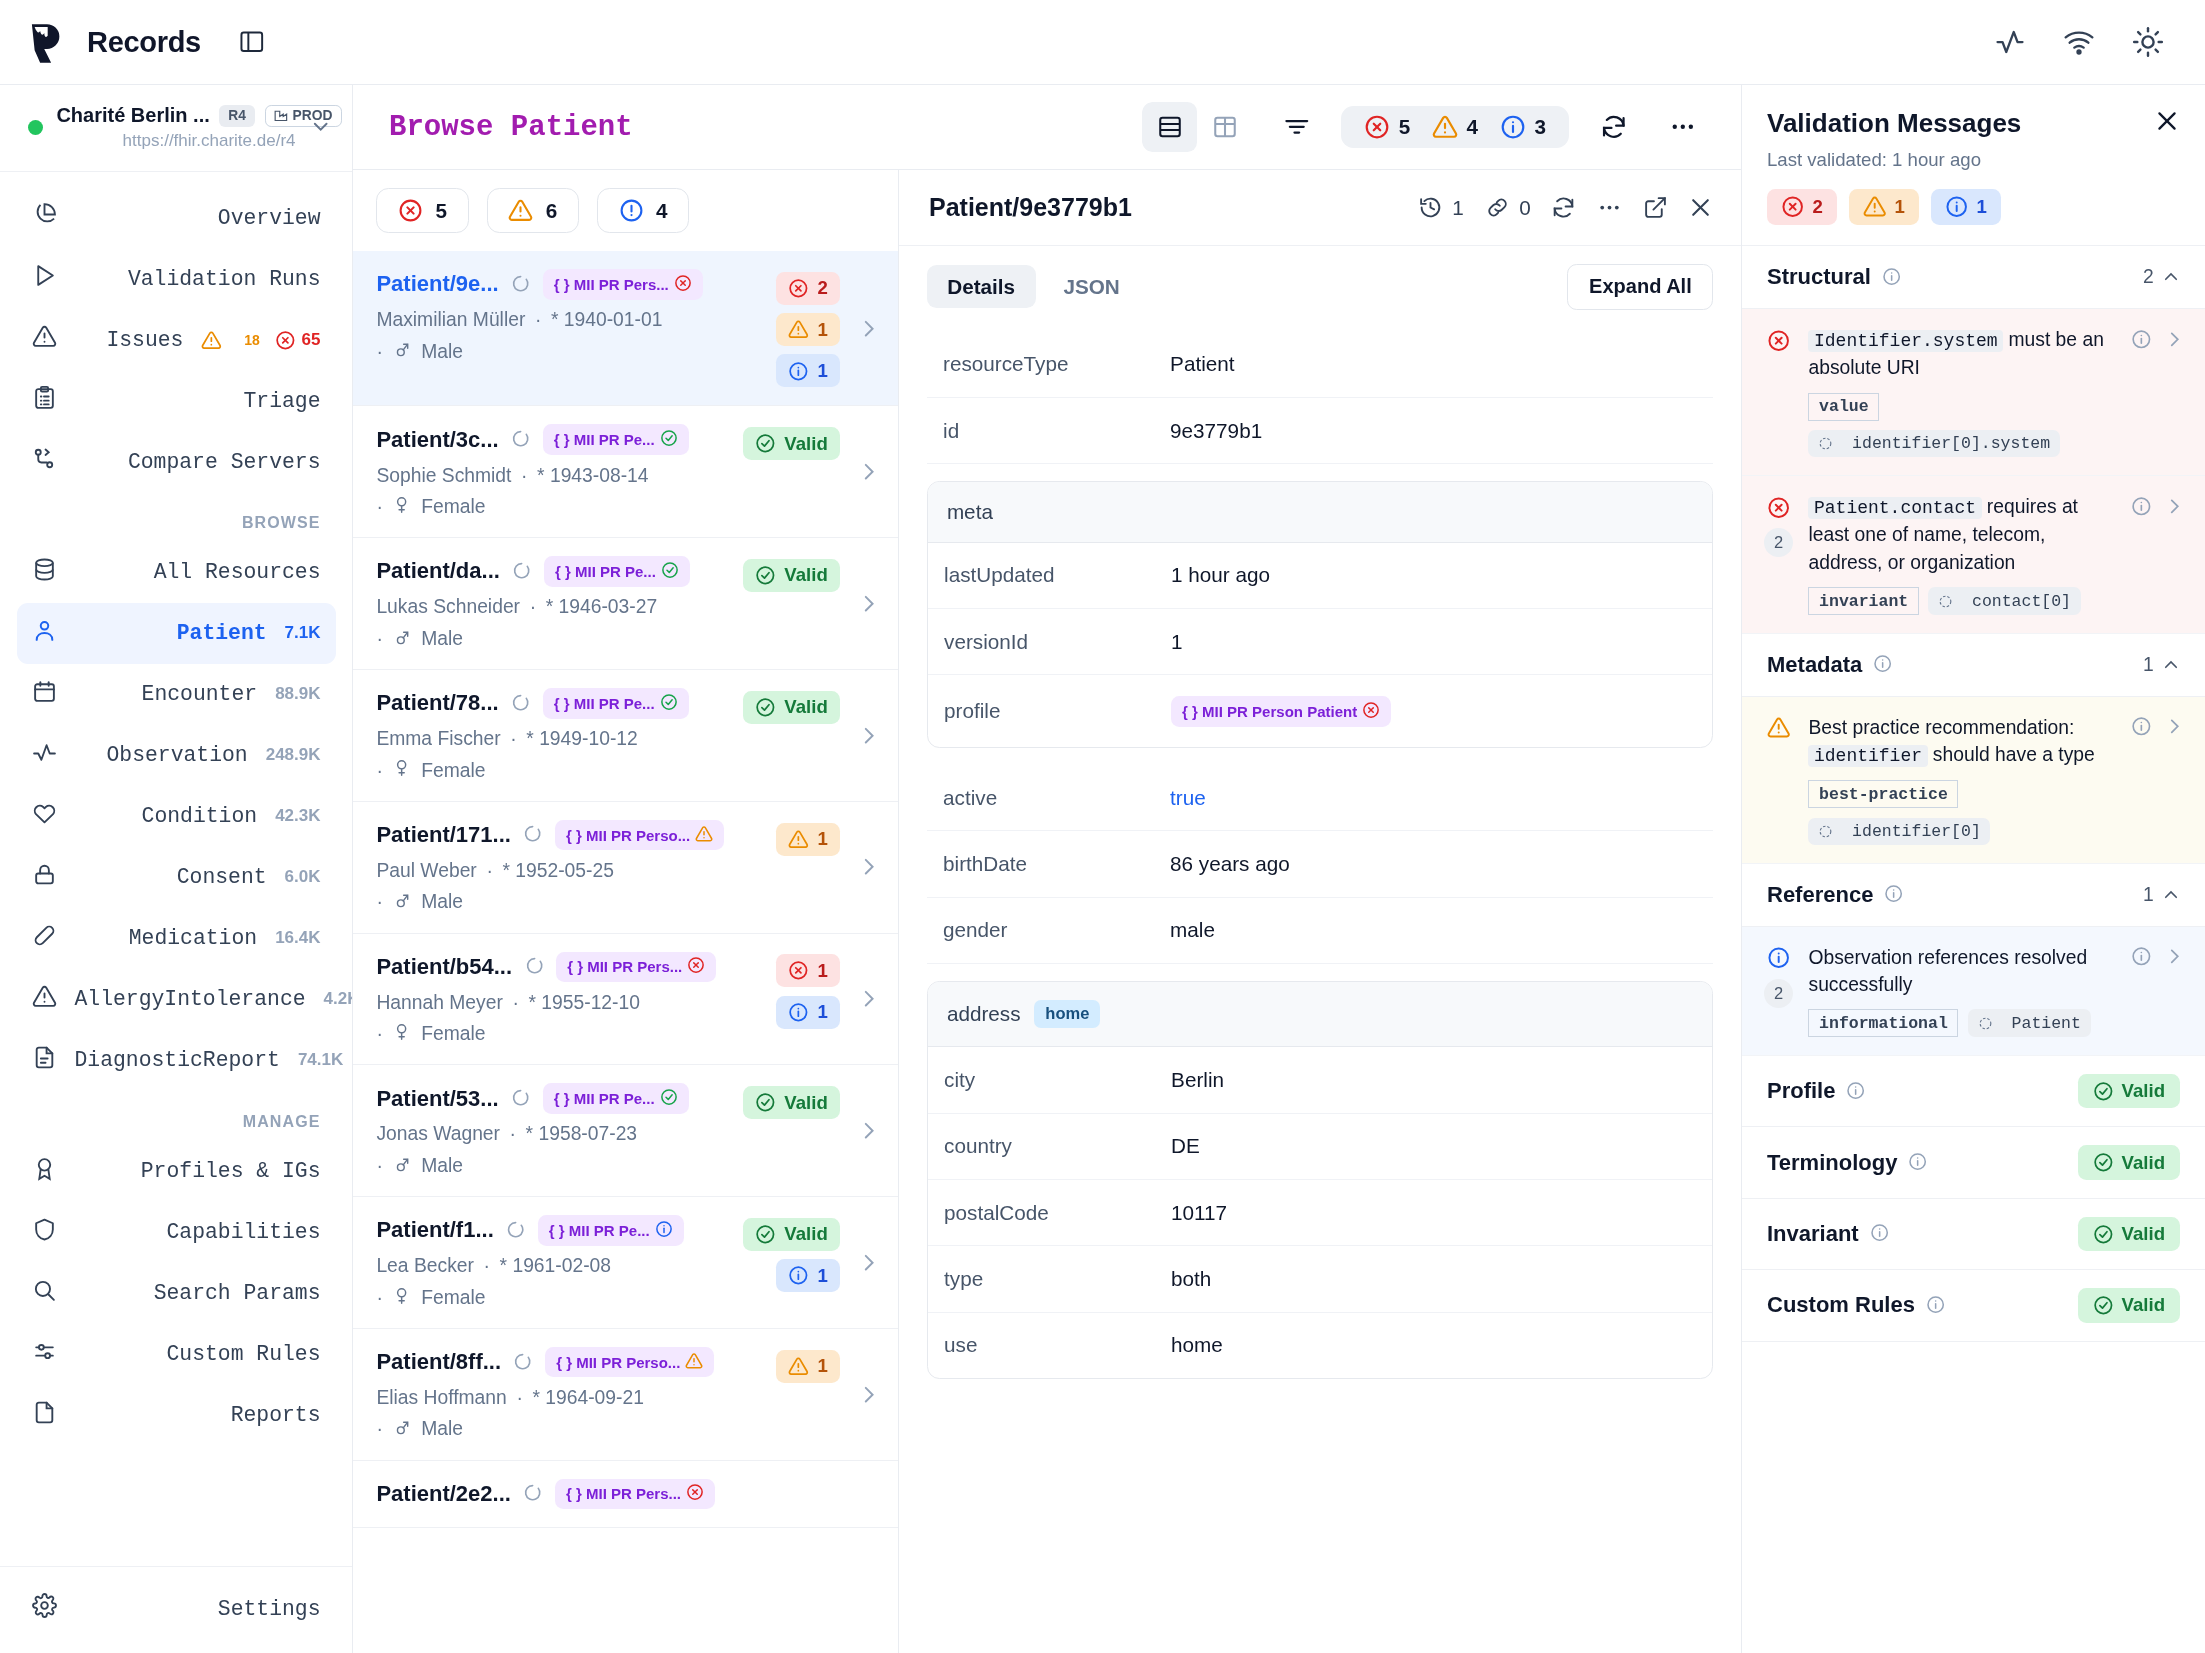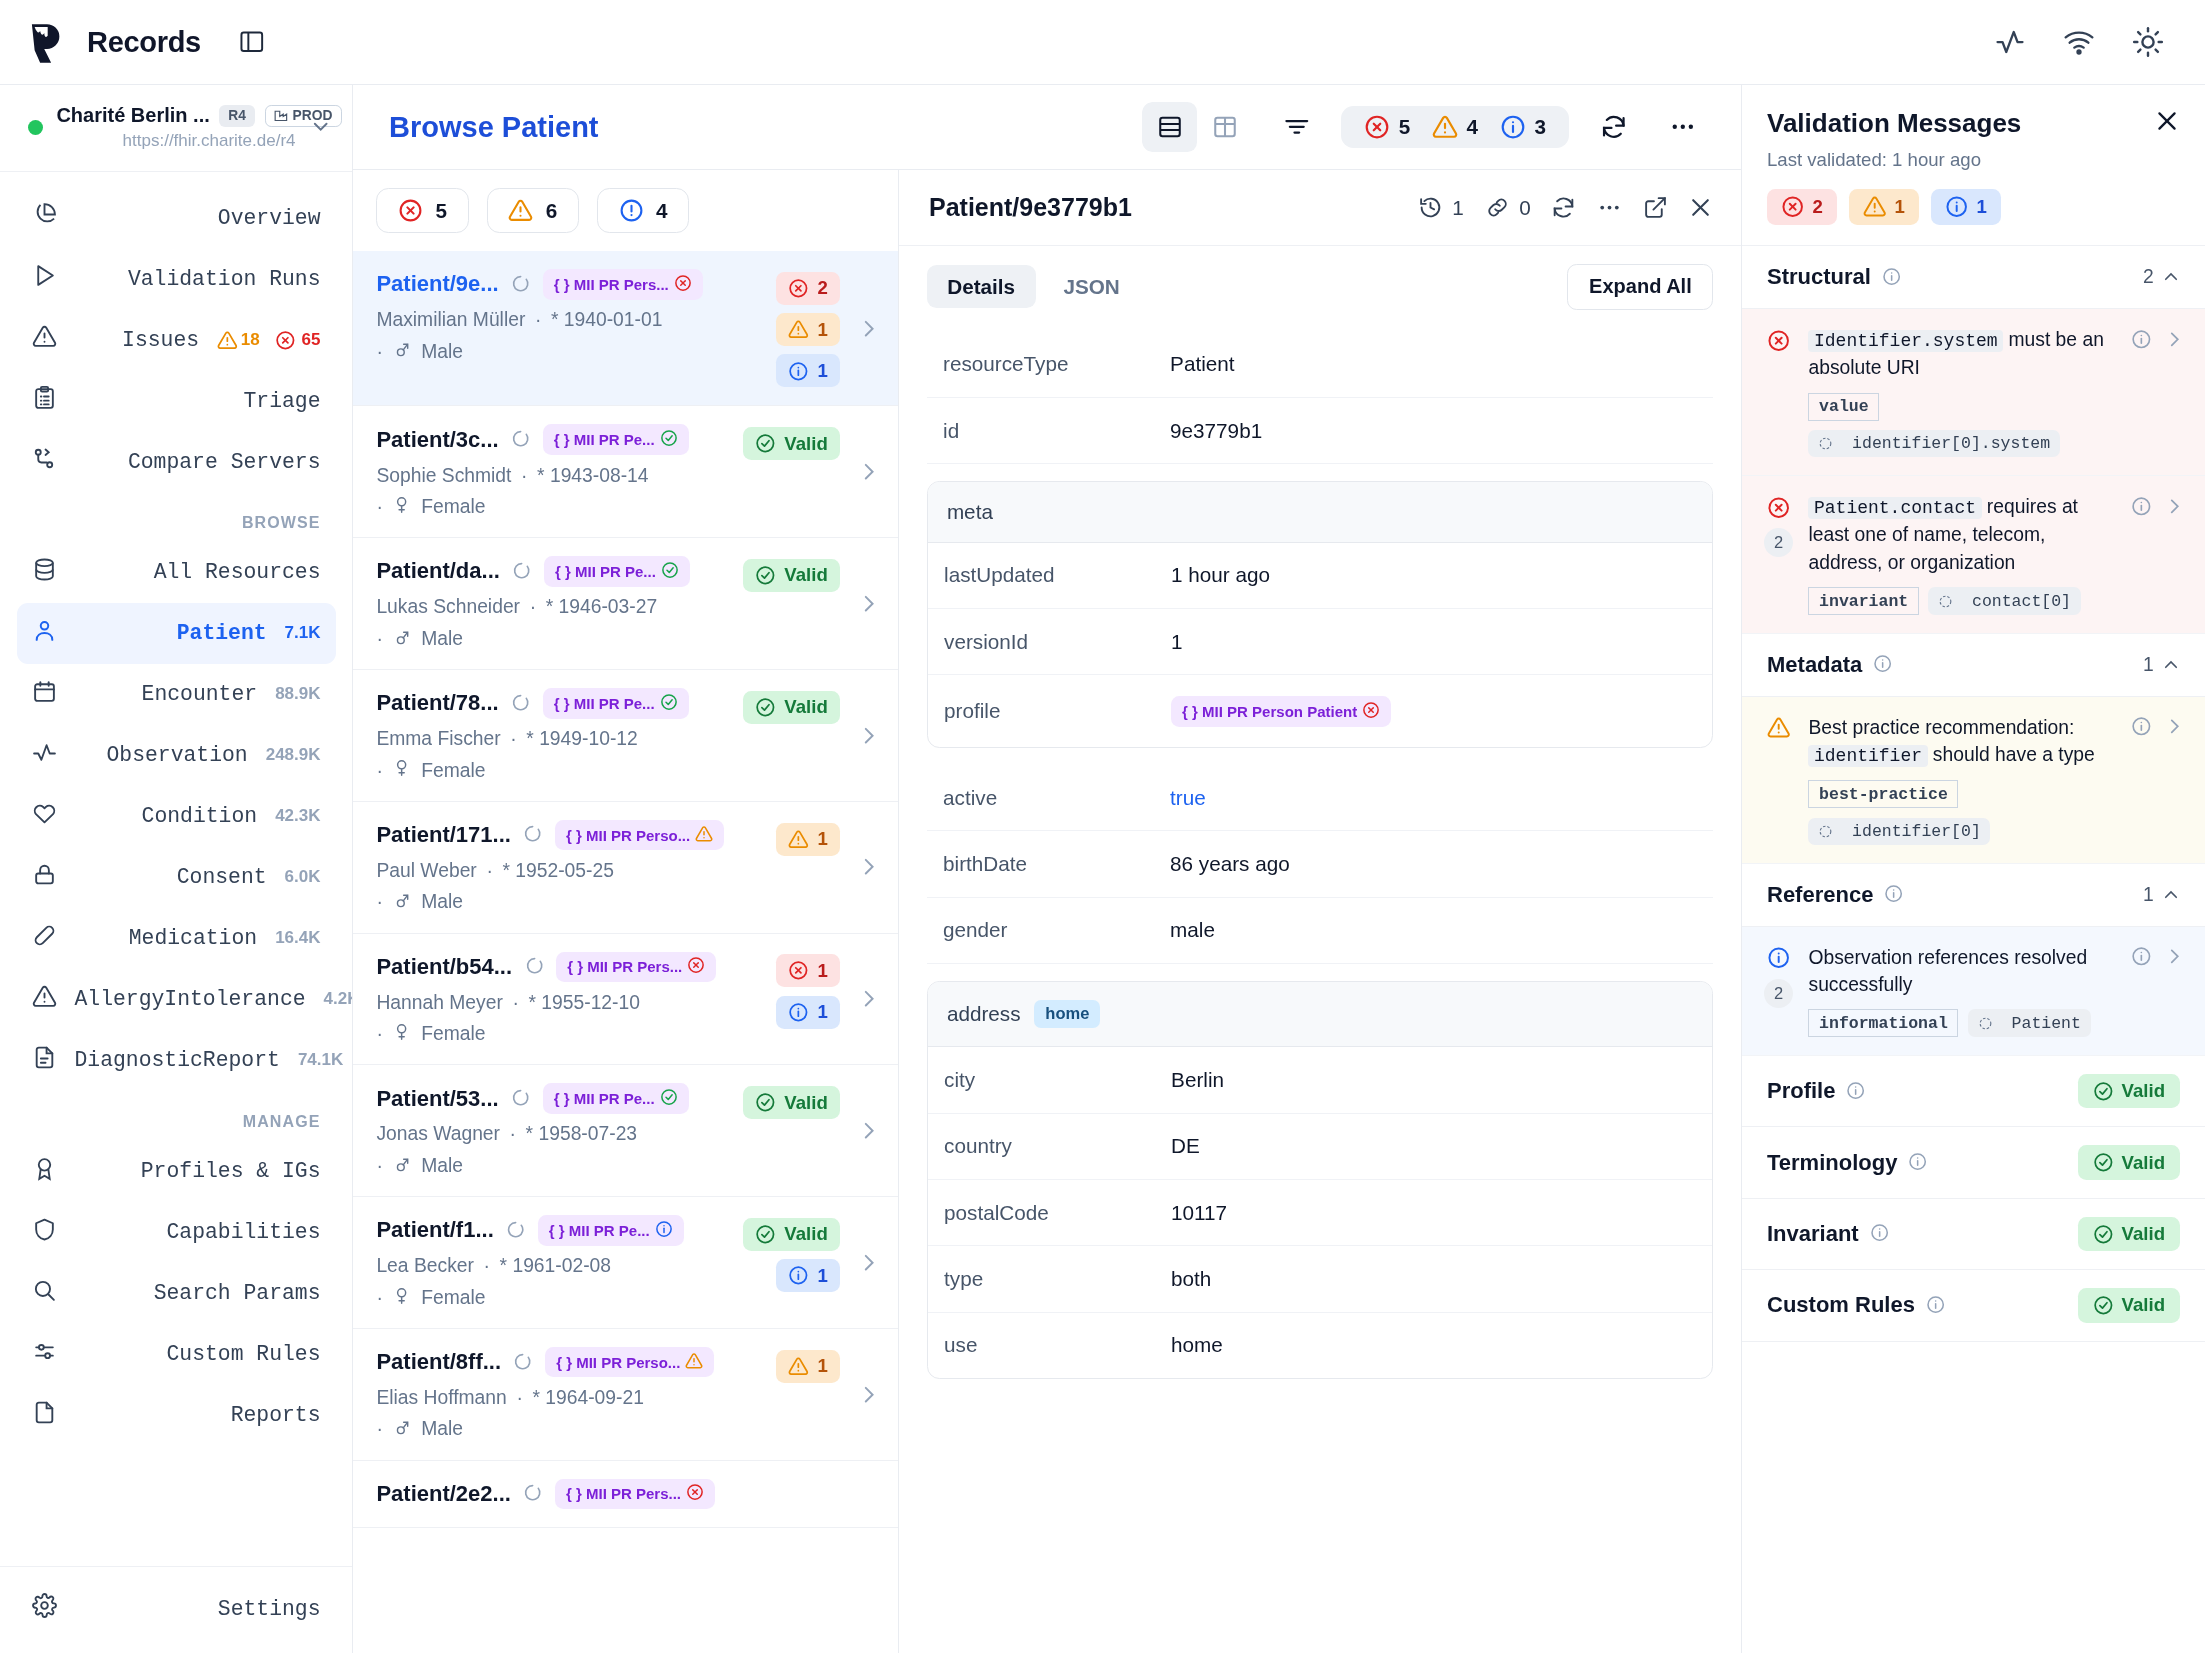--- a/index.html
+++ b/index.html
@@ -63,35 +63,35 @@
     display: flex; align-items: center; gap: 18px;
     height: 61px; padding: 0 15px; border-radius: 11px;
     font-size: 21.4px; color: #334155; cursor: pointer;
   }
   .nav-item .ni-label { flex: 1; white-space: nowrap; font-family: Liberation Mono, monospace; }
   .nav-item.active { background: #eff4ff; color: #1d62f0; font-weight: 700; }
   .nav-item.active svg { stroke: #1d62f0; }
   .nav-count { font-size: 17px; color: #94a3b8; font-weight: 600; }
   .nav-item.active .nav-count { color: #1d62f0; }
   .badges { display: flex; align-items: center; gap: 15px; }
-  .badge-warn { display:flex; align-items:center; gap:3px; font-size:17px; color:#ea8c00; font-weight:700; }
+  .badge-warn { display:flex; align-items:center; gap:22px; font-size:14px; color:#ea8c00; font-weight:700; }
   .badge-err  { display:flex; align-items:center; gap:6.2px; font-size:17px; color:#e02424; font-weight:700; }
   .nav-section {
     font-size: 16px; font-weight: 700; color: #94a3b8; letter-spacing: 1.1px;
     padding: 22px 15px 9.6px 15px;
   }
   .sidebar-footer { border-top: 1.4px solid #eef0f4; padding: 11px 16.5px 15px 16.5px; }
 
   
   .center { flex: 1; display: flex; flex-direction: column; min-width: 0; border-right: 1.4px solid #e9ecf1; }
   .page-head {
     height: 85px; flex: 0 0 85px; display: flex; align-items: center;
     padding: 0 33px 0 36px; border-bottom: 1.4px solid #e9ecf1; gap: 19.3px;
   }
-  .page-title { font-size: 29px; font-weight: 700; color: #1d4ed8; flex: 1; }
+  .page-title { font-size: 29px; font-weight: 700; color: #a21caf; flex: 1; font-family: Liberation Mono, monospace; }
   .seg { display: flex; background: #fff; border-radius: 11px; overflow:hidden; }
   .seg-btn { width: 55px; height: 50px; display:flex; align-items:center; justify-content:center; border-radius: 9.6px; }
   .seg-btn.on { background: #eef1f5; }
   .icon-btn { width: 50px; height: 50px; display:flex; align-items:center; justify-content:center; border-radius: 9.6px; }
   .sev-group {
     display: flex; align-items: center; gap: 8.3px;
     background: #eef1f5; border-radius: 12.4px; padding: 8.3px 16.5px;
   }
   .sev { display:flex; align-items:center; gap: 8.3px; font-size: 20.7px; font-weight: 600; color: #0f172a; padding: 0 6.9px; }
 

